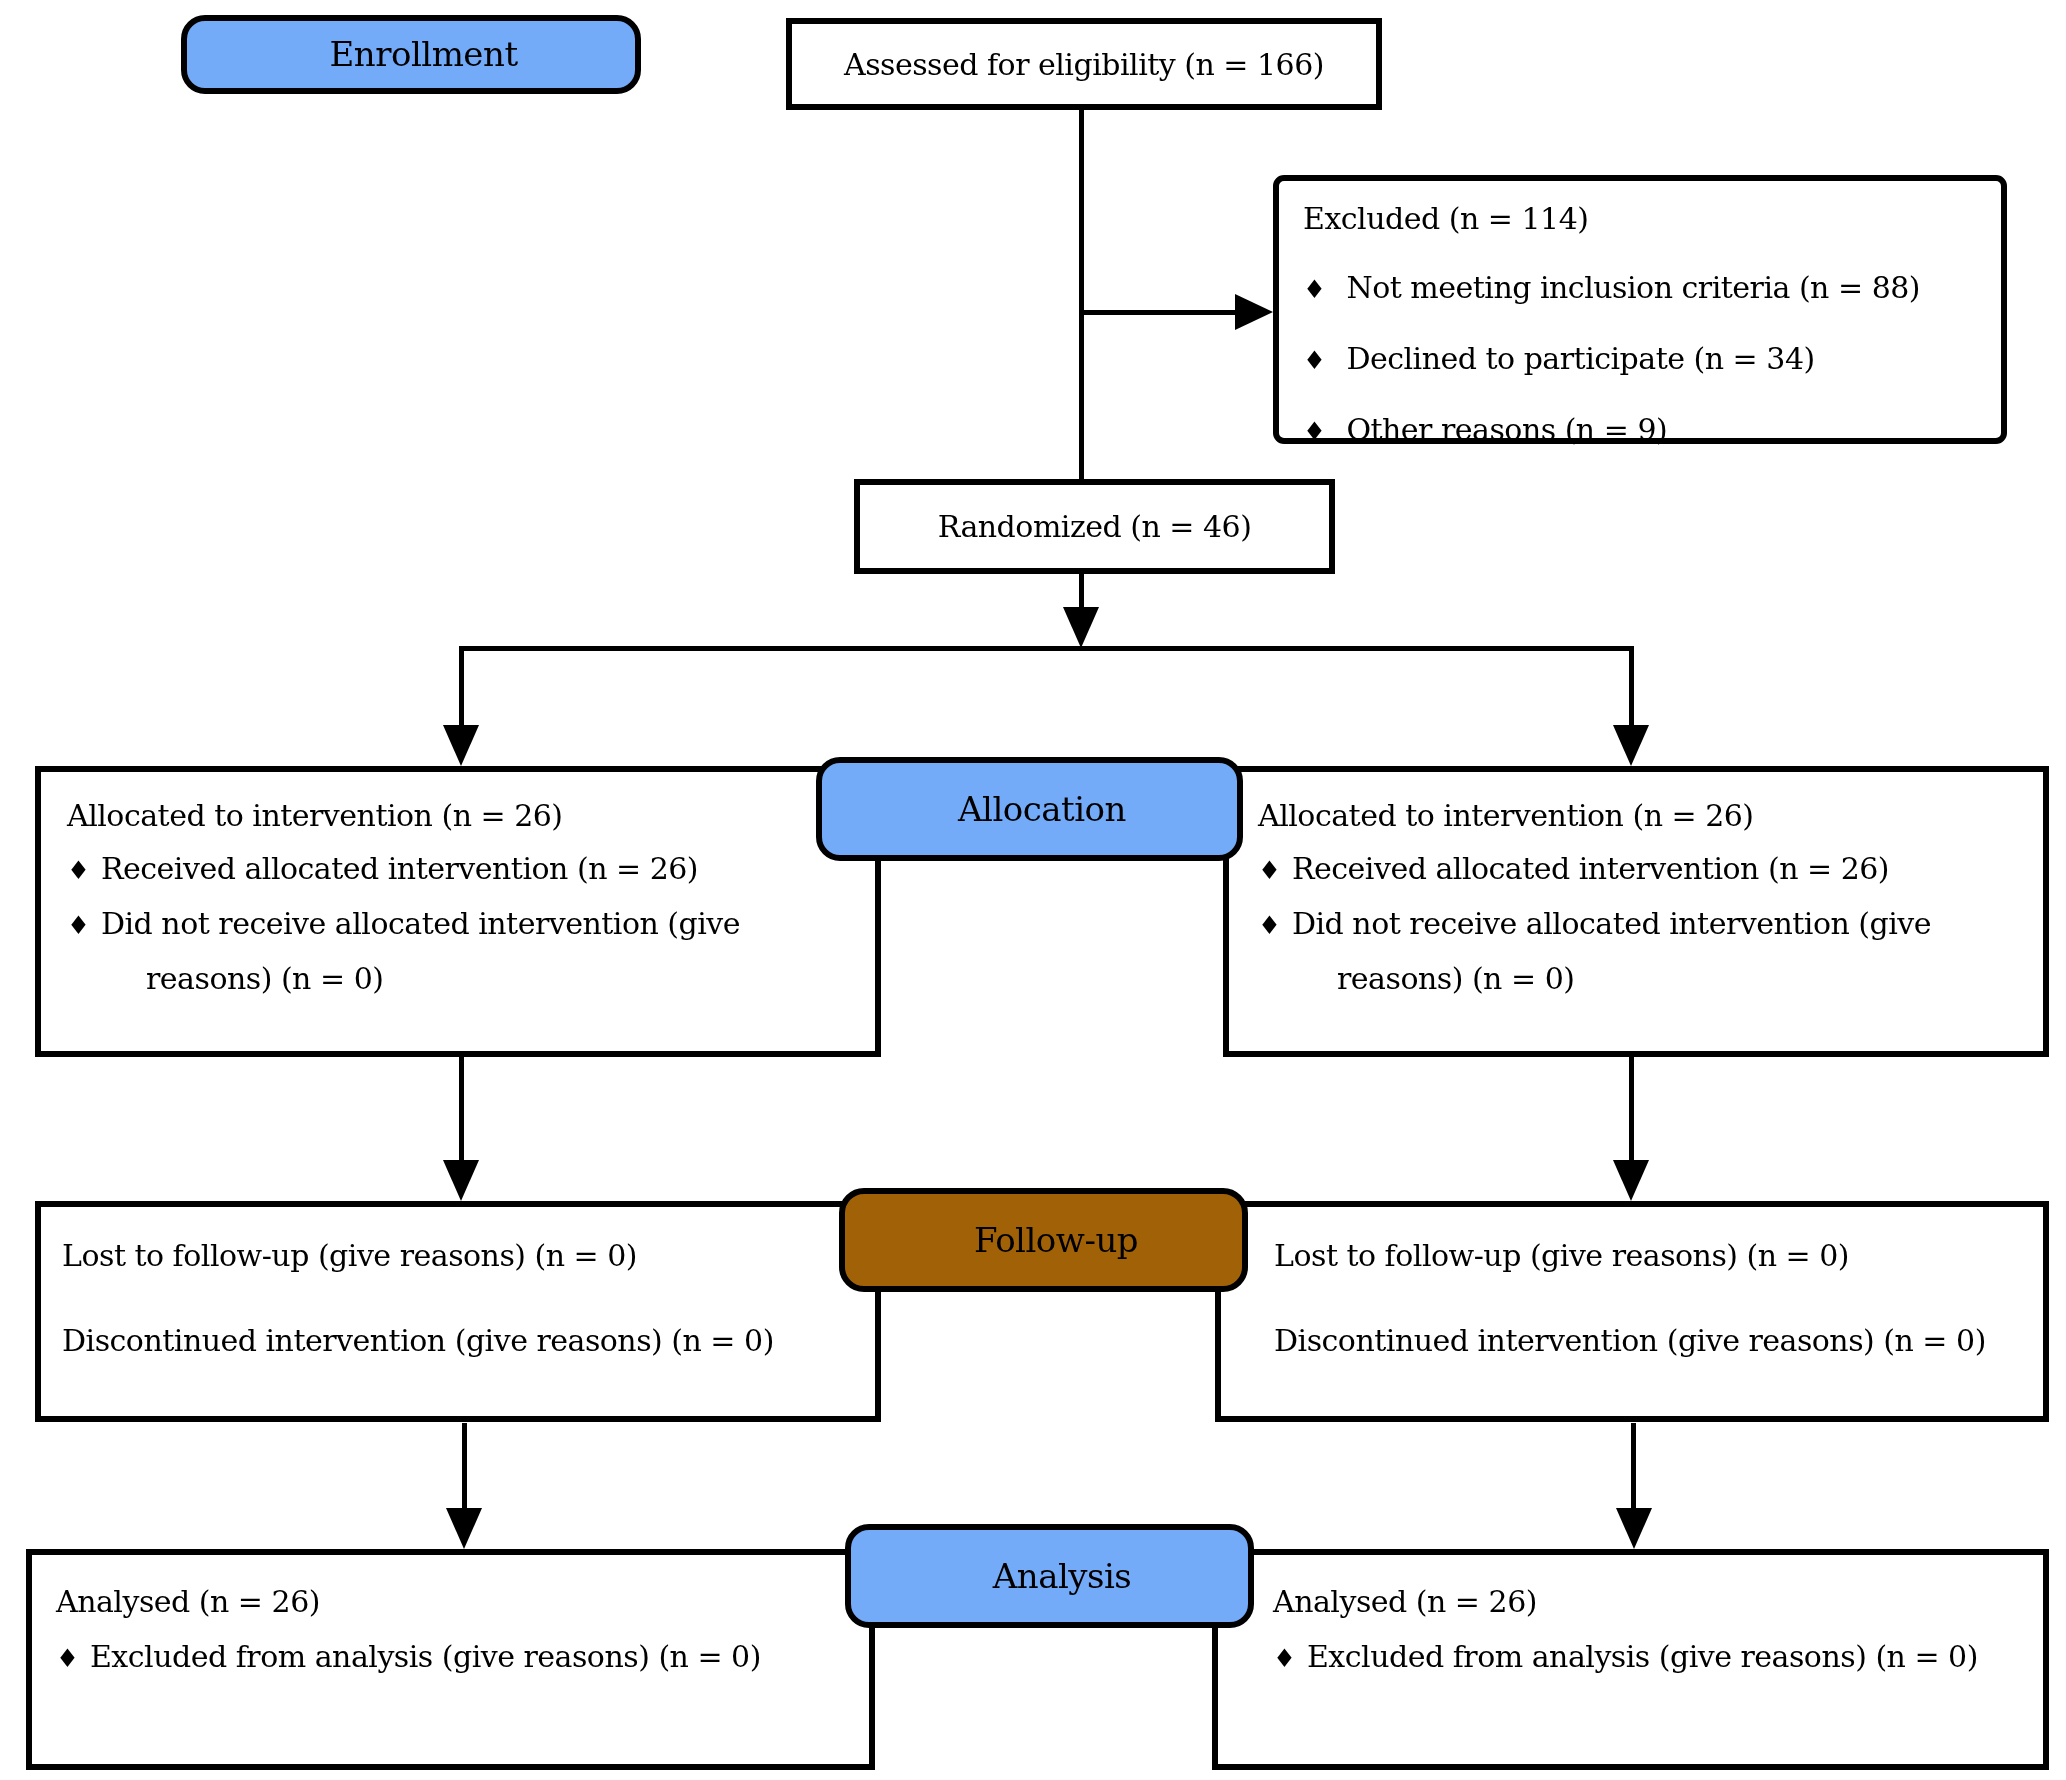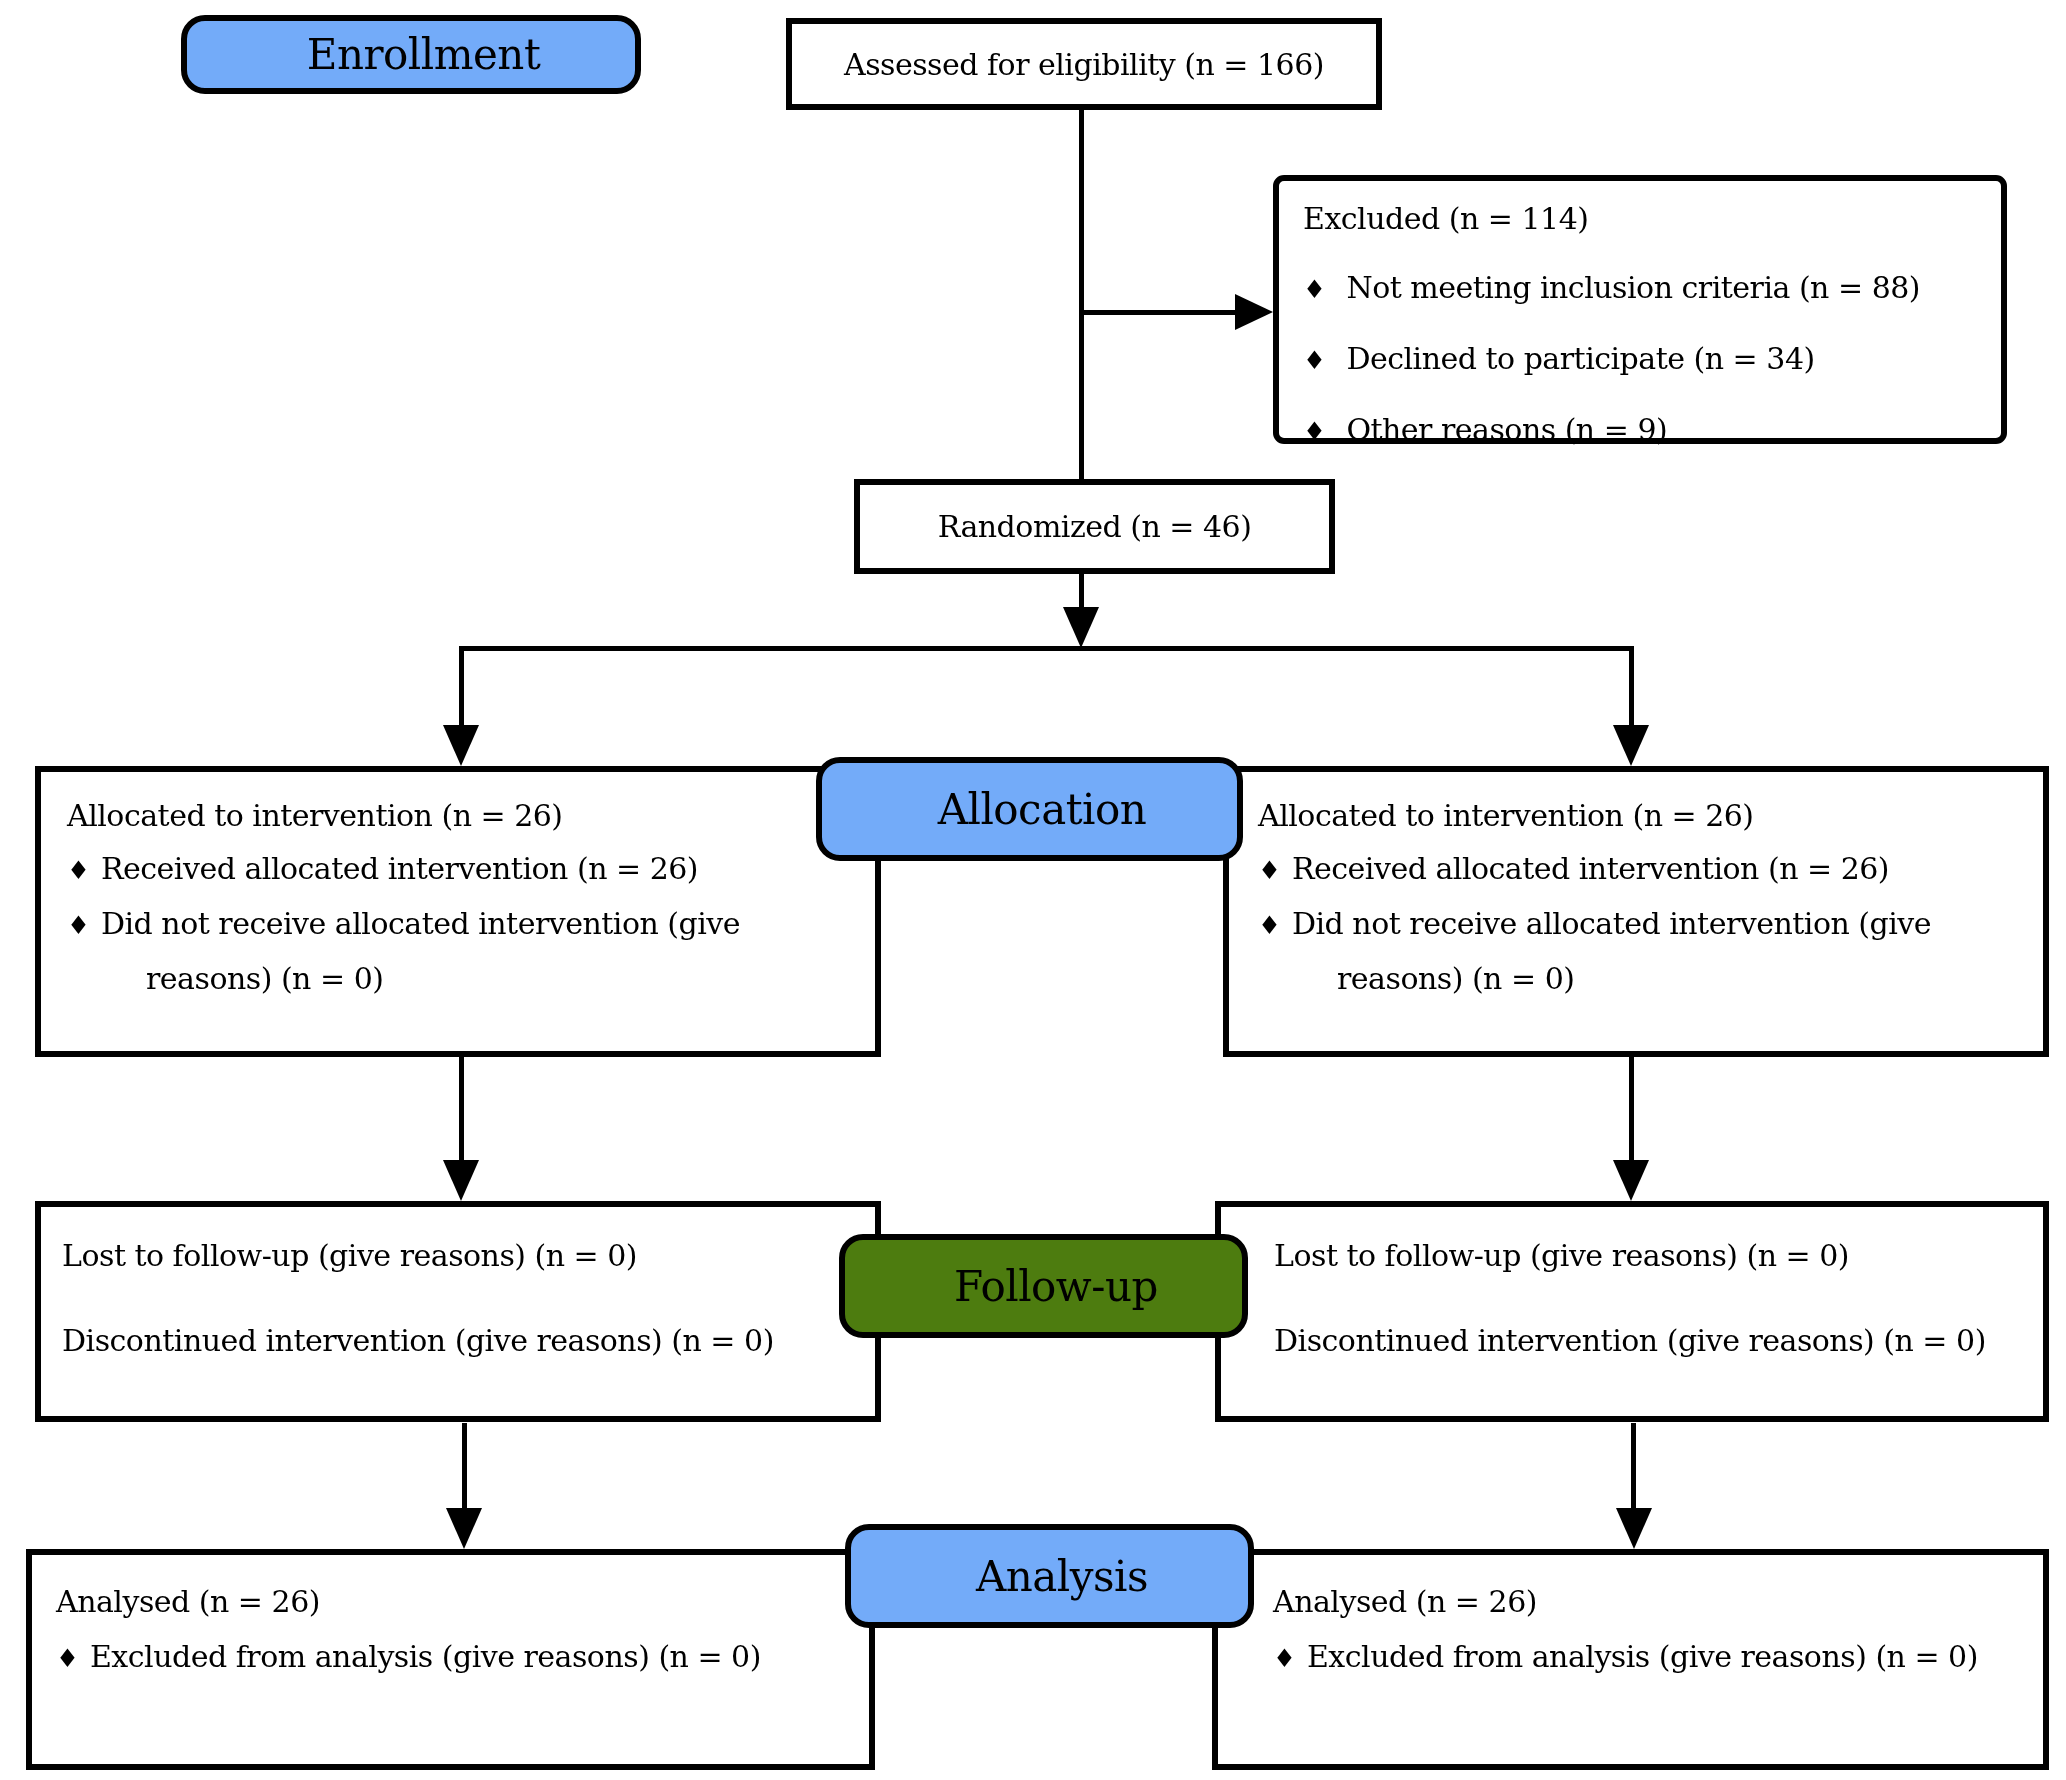--- a/index.html
+++ b/index.html
@@ -25,21 +25,21 @@
   }
   .blabel {
     position: absolute;
     box-sizing: border-box;
     border: 6.3px solid #000000;
     border-radius: 24px;
     background: #73abf9;
     display: flex;
     align-items: center;
     justify-content: center;
-    font-size: 42px;
+    font-size: 34px;
     z-index: 5;
     padding-left: 25px;
   }
   .center-text {
     display: flex;
     align-items: center;
     justify-content: center;
     font-size: 30px;
     text-align: center;
   }
@@ -90,21 +90,21 @@
 <div class="page">
 
   <div class="blabel" style="left: 181px; top: 14.8px; width: 460px; height: 79px; background: rgb(115, 171, 249);">
     <span>Enrollment</span>
   </div>
 
   <div class="blabel" style="left: 804px; top: 757px; width: 427px; height: 104px; background: rgb(115, 171, 249); margin-left: 12px;">
     <span>Allocation</span>
   </div>
 
-  <div class="blabel" style="left: 839px; top: 1234px; width: 409px; height: 104px; background: #4d7c0f;">
+  <div class="blabel" style="left: 839px; top: 1188px; width: 409px; height: 104px; background: #a16207; border-radius: 25px;">
     <span>Follow-up</span>
   </div>
 
   <div class="blabel" style="left: 845px; top: 1524px; width: 409px; height: 104px; background: rgb(115, 171, 249);">
     <span>Analysis</span>
   </div>
 
   <div class="box center-text" style="left:786px; top:18px; width:596px; height:92px;">
     <span>Assessed for eligibility (n = 166)</span>
   </div>

